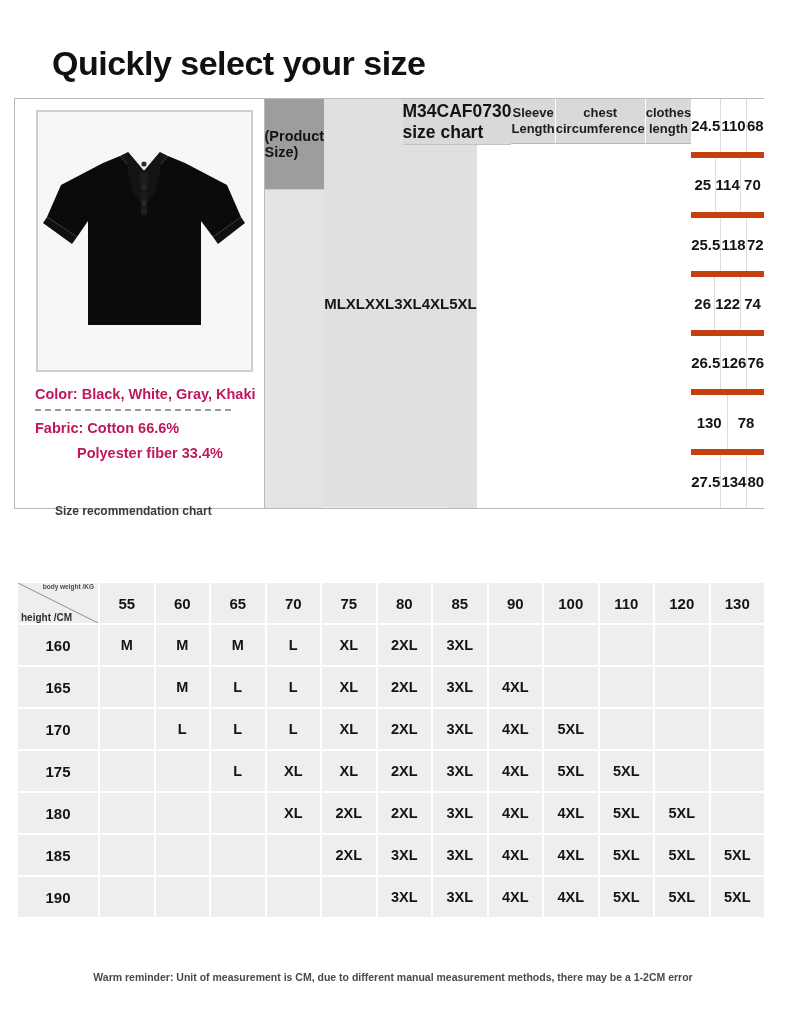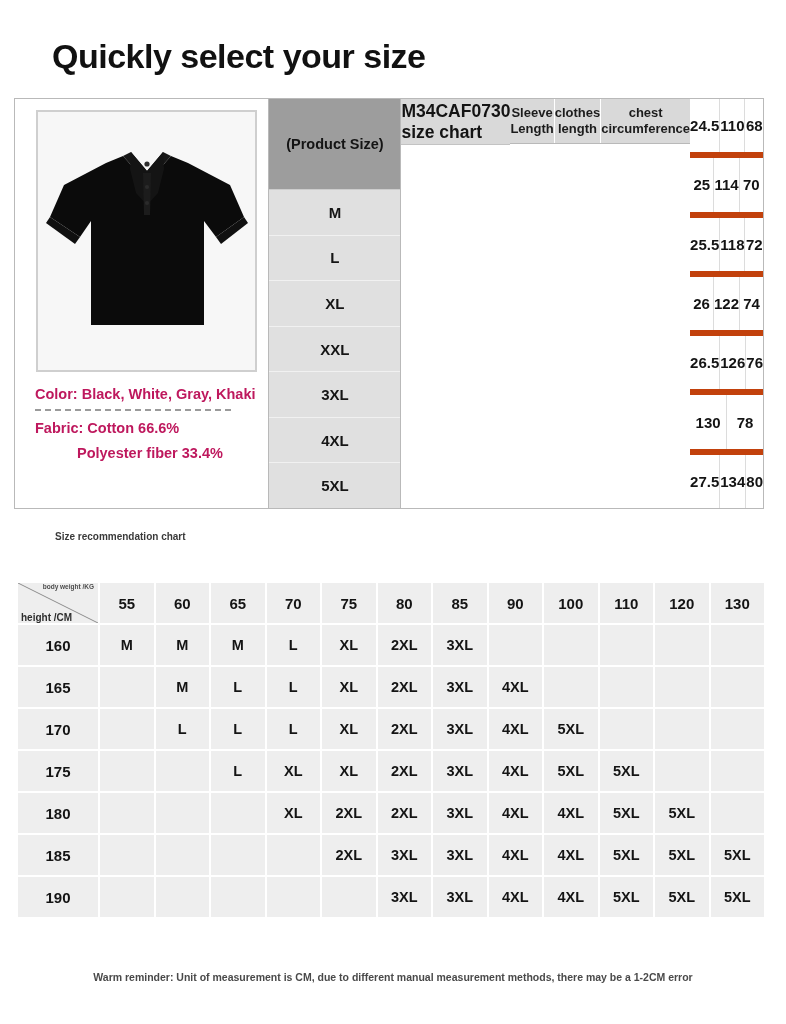--- a/index.html
+++ b/index.html
@@ -17,21 +17,21 @@
     position: relative;
     width: 786px;
     height: 1024px;
     background: #ffffff;
   }
 
   
   .page-title {
     position: absolute;
     left: 52px;
-    top: 37px;
+    top: 44px;
     font-size: 34px;
     font-weight: bold;
     letter-spacing: -0.5px;
     color: #111111;
     font-family: "Liberation Sans", sans-serif;
   }
 
   
   .spec-table {
     position: absolute;
@@ -79,21 +79,20 @@
     height: 0;
     border-top: 2px dashed #9a9a9a;
   }
   .meta-line.indented { margin-top: 9px; padding-left: 42px; }
 
   
   .size-col {
     width: 138px;
     border-right: 1px solid #b9b9b9;
     display: flex;
-    flex-direction: column;
     background: #e4e4e4;
   }
   .size-col-head {
     height: 91px;
     background: #9d9d9d;
     color: #141414;
     display: flex;
     align-items: center;
     justify-content: center;
     font-size: 14.5px;
@@ -163,22 +162,22 @@
     font-weight: bold;
     color: #141414;
     border-right: 1px solid #dcdcdc;
   }
   .meas-row > div:last-child { border-right: none; }
 
   
   .section-label {
     position: absolute;
     left: 55px;
-    top: 531px;
-    font-size: 10px;
+    top: 504px;
+    font-size: 12px;
     font-weight: bold;
     color: #3a3a3a;
   }
 
   
   .rec-grid {
     position: absolute;
     left: 16px;
     top: 581px;
     width: 750px;
@@ -292,22 +291,22 @@
       <div class="size-cell">XXL</div>
       <div class="size-cell">3XL</div>
       <div class="size-cell">4XL</div>
       <div class="size-cell">5XL</div>
     </div>
 
     <div class="meas-col">
       <div class="meas-title">M34CAF0730 size chart</div>
       <div class="meas-subhead">
         <div>Sleeve Length</div>
+        <div>chest circumference</div>
         <div>clothes length</div>
-        <div>chest circumference</div>
       </div>
       <div class="meas-body">
         <div class="meas-row">
           <div>24.5</div>
           <div>110</div>
           <div>68</div>
         </div>
         <div class="meas-row">
           <div>25</div>
           <div>114</div>

